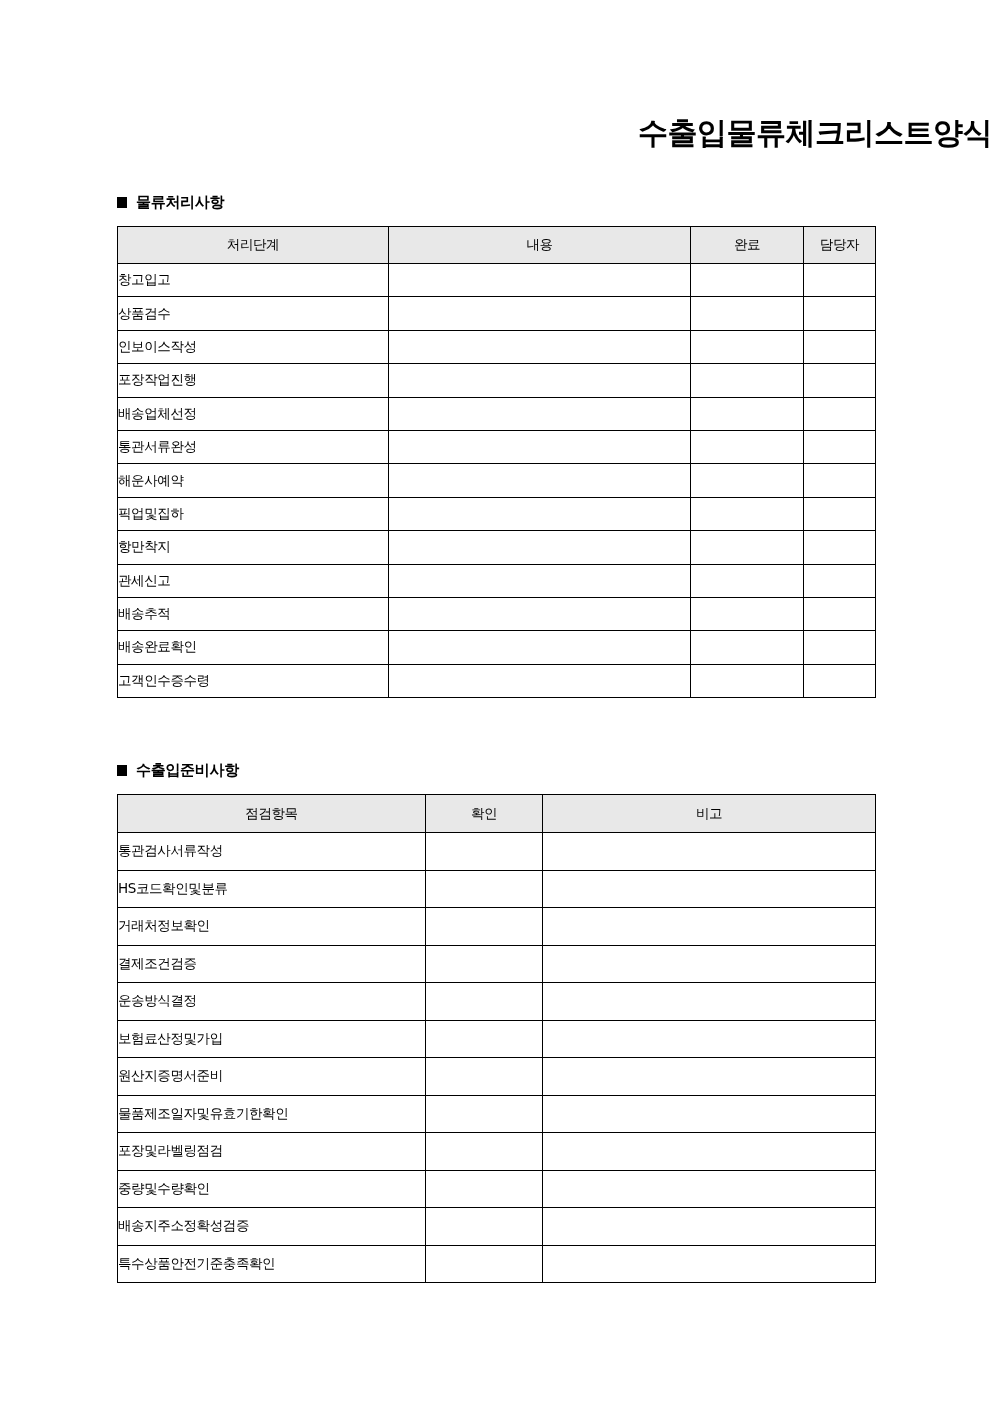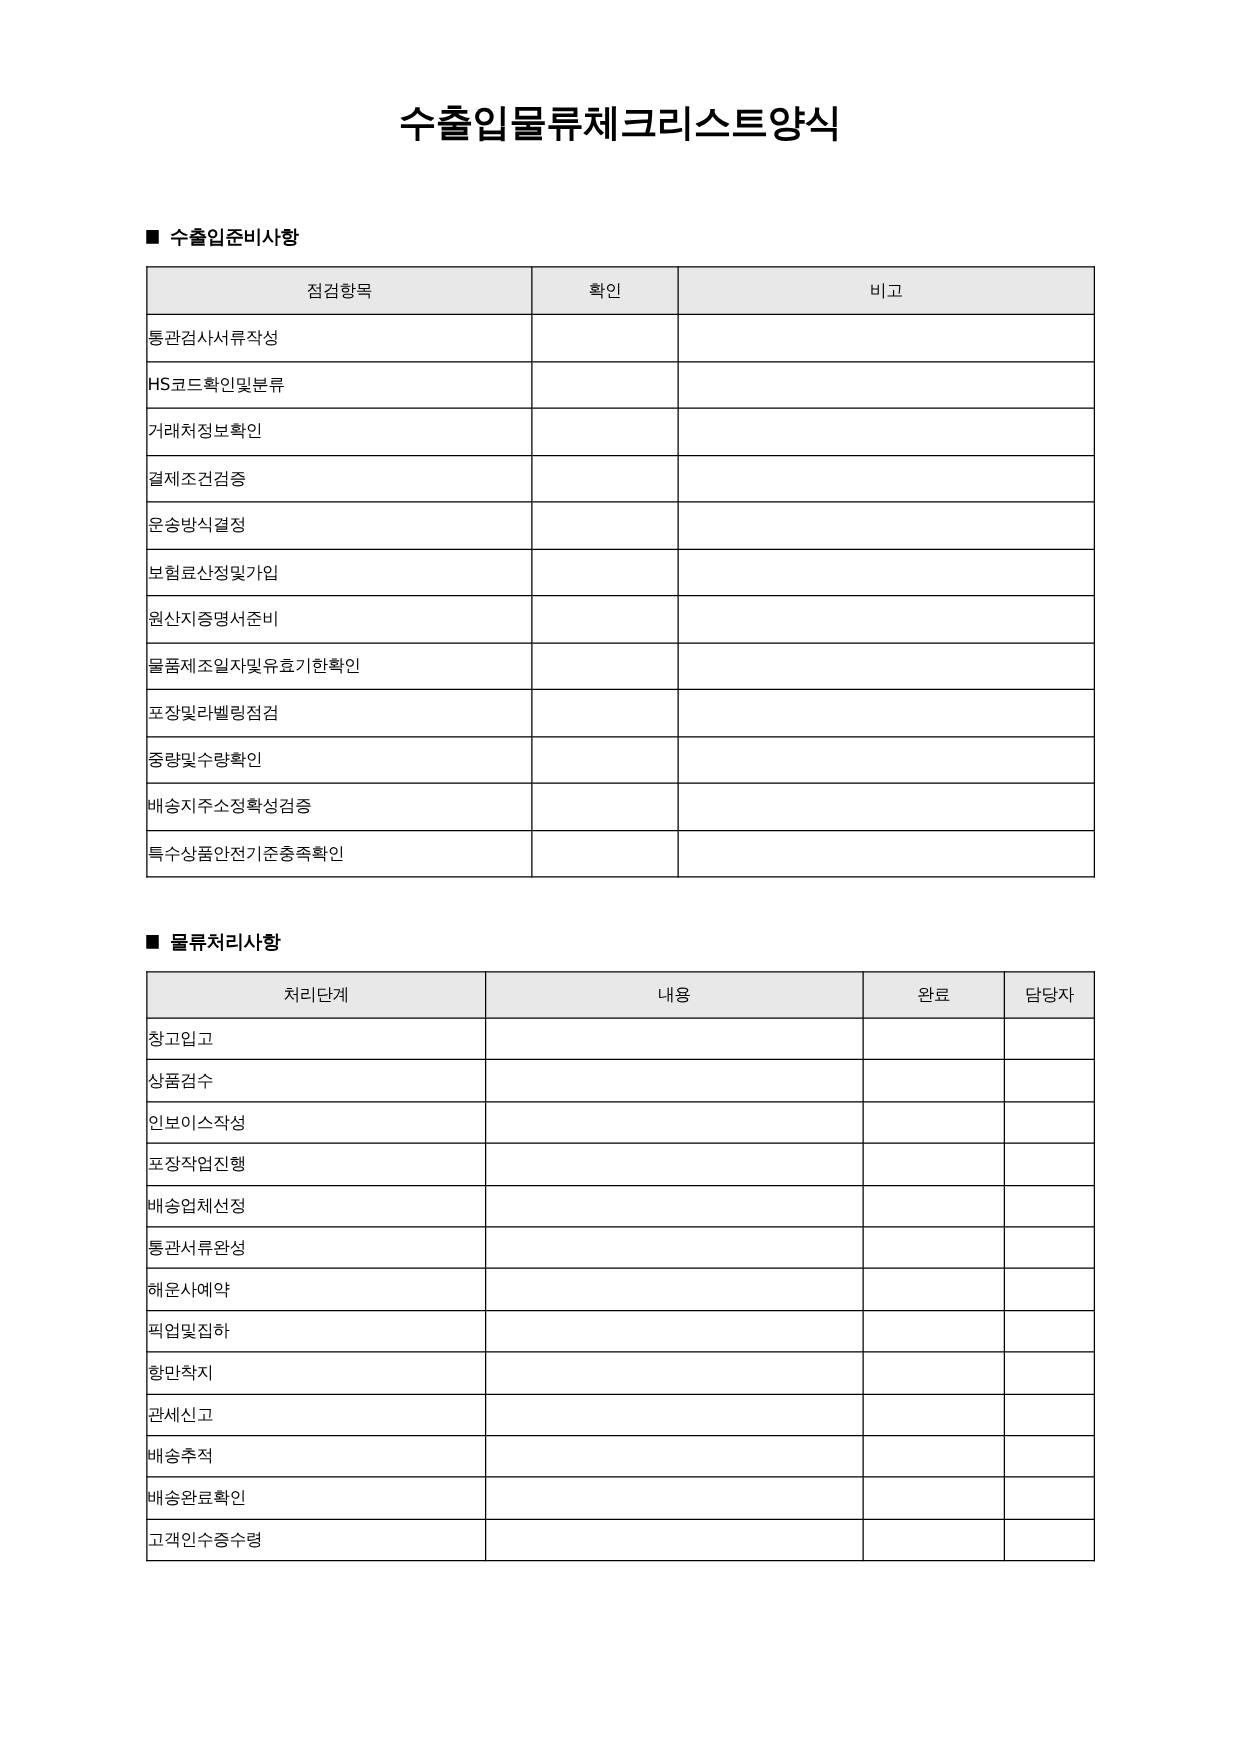--- a/index.html
+++ b/index.html
@@ -15,26 +15,26 @@
     -webkit-font-smoothing: antialiased;
   }
   .page {
     position: relative;
     width: 992px;
     height: 1403px;
     box-sizing: border-box;
     padding: 0;
   }
   .doc-title {
-    text-align: center;
+    text-align: right;
     font-size: 30px;
     font-weight: bold;
     letter-spacing: -0.5px;
     margin: 0;
-    padding-top: 81px;
+    padding-top: 115px;
     line-height: 1.2;
   }
   .section {
     position: relative;
   }
   .section-1 { margin-top: 63px; }
   .section-2 { margin-top: 42px; }
   .section-header {
     font-size: 15px;
     font-weight: bold;
@@ -98,105 +98,20 @@
   #table-logistics thead th { height: 36px; }
   #table-logistics tbody td { height: 32.4px; }
 </style>
 </head>
 <body>
 
 <div class="page">
 
   <h1 class="doc-title">수출입물류체크리스트양식</h1>
 
-  <div class="section section-1">
-
-    <div class="section-header">
-      <span class="bullet-square"></span>
-      <span>수출입준비사항</span>
-    </div>
-
-    <table class="form-table" id="table-prep">
-      <colgroup>
-        <col class="c-item">
-        <col class="c-check">
-        <col class="c-note">
-      </colgroup>
-      <thead>
-        <tr>
-          <th>점검항목</th>
-          <th>확인</th>
-          <th>비고</th>
-        </tr>
-      </thead>
-      <tbody>
-        <tr>
-          <td class="label-cell">통관검사서류작성</td>
-          <td class="blank-cell"></td>
-          <td class="blank-cell"></td>
-        </tr>
-        <tr>
-          <td class="label-cell">HS코드확인및분류</td>
-          <td class="blank-cell"></td>
-          <td class="blank-cell"></td>
-        </tr>
-        <tr>
-          <td class="label-cell">거래처정보확인</td>
-          <td class="blank-cell"></td>
-          <td class="blank-cell"></td>
-        </tr>
-        <tr>
-          <td class="label-cell">결제조건검증</td>
-          <td class="blank-cell"></td>
-          <td class="blank-cell"></td>
-        </tr>
-        <tr>
-          <td class="label-cell">운송방식결정</td>
-          <td class="blank-cell"></td>
-          <td class="blank-cell"></td>
-        </tr>
-        <tr>
-          <td class="label-cell">보험료산정및가입</td>
-          <td class="blank-cell"></td>
-          <td class="blank-cell"></td>
-        </tr>
-        <tr>
-          <td class="label-cell">원산지증명서준비</td>
-          <td class="blank-cell"></td>
-          <td class="blank-cell"></td>
-        </tr>
-        <tr>
-          <td class="label-cell">물품제조일자및유효기한확인</td>
-          <td class="blank-cell"></td>
-          <td class="blank-cell"></td>
-        </tr>
-        <tr>
-          <td class="label-cell">포장및라벨링점검</td>
-          <td class="blank-cell"></td>
-          <td class="blank-cell"></td>
-        </tr>
-        <tr>
-          <td class="label-cell">중량및수량확인</td>
-          <td class="blank-cell"></td>
-          <td class="blank-cell"></td>
-        </tr>
-        <tr>
-          <td class="label-cell">배송지주소정확성검증</td>
-          <td class="blank-cell"></td>
-          <td class="blank-cell"></td>
-        </tr>
-        <tr>
-          <td class="label-cell">특수상품안전기준충족확인</td>
-          <td class="blank-cell"></td>
-          <td class="blank-cell"></td>
-        </tr>
-      </tbody>
-    </table>
-  </div>
-
   <div class="section section-2">
 
     <div class="section-header">
       <span class="bullet-square"></span>
       <span>물류처리사항</span>
     </div>
 
     <table class="form-table" id="table-logistics">
       <colgroup>
         <col class="c-step">
@@ -288,13 +203,98 @@
         <tr>
           <td class="label-cell">고객인수증수령</td>
           <td class="blank-cell"></td>
           <td class="blank-cell"></td>
           <td class="blank-cell"></td>
         </tr>
       </tbody>
     </table>
   </div>
 
+  <div class="section section-1">
+
+    <div class="section-header">
+      <span class="bullet-square"></span>
+      <span>수출입준비사항</span>
+    </div>
+
+    <table class="form-table" id="table-prep">
+      <colgroup>
+        <col class="c-item">
+        <col class="c-check">
+        <col class="c-note">
+      </colgroup>
+      <thead>
+        <tr>
+          <th>점검항목</th>
+          <th>확인</th>
+          <th>비고</th>
+        </tr>
+      </thead>
+      <tbody>
+        <tr>
+          <td class="label-cell">통관검사서류작성</td>
+          <td class="blank-cell"></td>
+          <td class="blank-cell"></td>
+        </tr>
+        <tr>
+          <td class="label-cell">HS코드확인및분류</td>
+          <td class="blank-cell"></td>
+          <td class="blank-cell"></td>
+        </tr>
+        <tr>
+          <td class="label-cell">거래처정보확인</td>
+          <td class="blank-cell"></td>
+          <td class="blank-cell"></td>
+        </tr>
+        <tr>
+          <td class="label-cell">결제조건검증</td>
+          <td class="blank-cell"></td>
+          <td class="blank-cell"></td>
+        </tr>
+        <tr>
+          <td class="label-cell">운송방식결정</td>
+          <td class="blank-cell"></td>
+          <td class="blank-cell"></td>
+        </tr>
+        <tr>
+          <td class="label-cell">보험료산정및가입</td>
+          <td class="blank-cell"></td>
+          <td class="blank-cell"></td>
+        </tr>
+        <tr>
+          <td class="label-cell">원산지증명서준비</td>
+          <td class="blank-cell"></td>
+          <td class="blank-cell"></td>
+        </tr>
+        <tr>
+          <td class="label-cell">물품제조일자및유효기한확인</td>
+          <td class="blank-cell"></td>
+          <td class="blank-cell"></td>
+        </tr>
+        <tr>
+          <td class="label-cell">포장및라벨링점검</td>
+          <td class="blank-cell"></td>
+          <td class="blank-cell"></td>
+        </tr>
+        <tr>
+          <td class="label-cell">중량및수량확인</td>
+          <td class="blank-cell"></td>
+          <td class="blank-cell"></td>
+        </tr>
+        <tr>
+          <td class="label-cell">배송지주소정확성검증</td>
+          <td class="blank-cell"></td>
+          <td class="blank-cell"></td>
+        </tr>
+        <tr>
+          <td class="label-cell">특수상품안전기준충족확인</td>
+          <td class="blank-cell"></td>
+          <td class="blank-cell"></td>
+        </tr>
+      </tbody>
+    </table>
+  </div>
+
 </div>
 
 </body></html>

